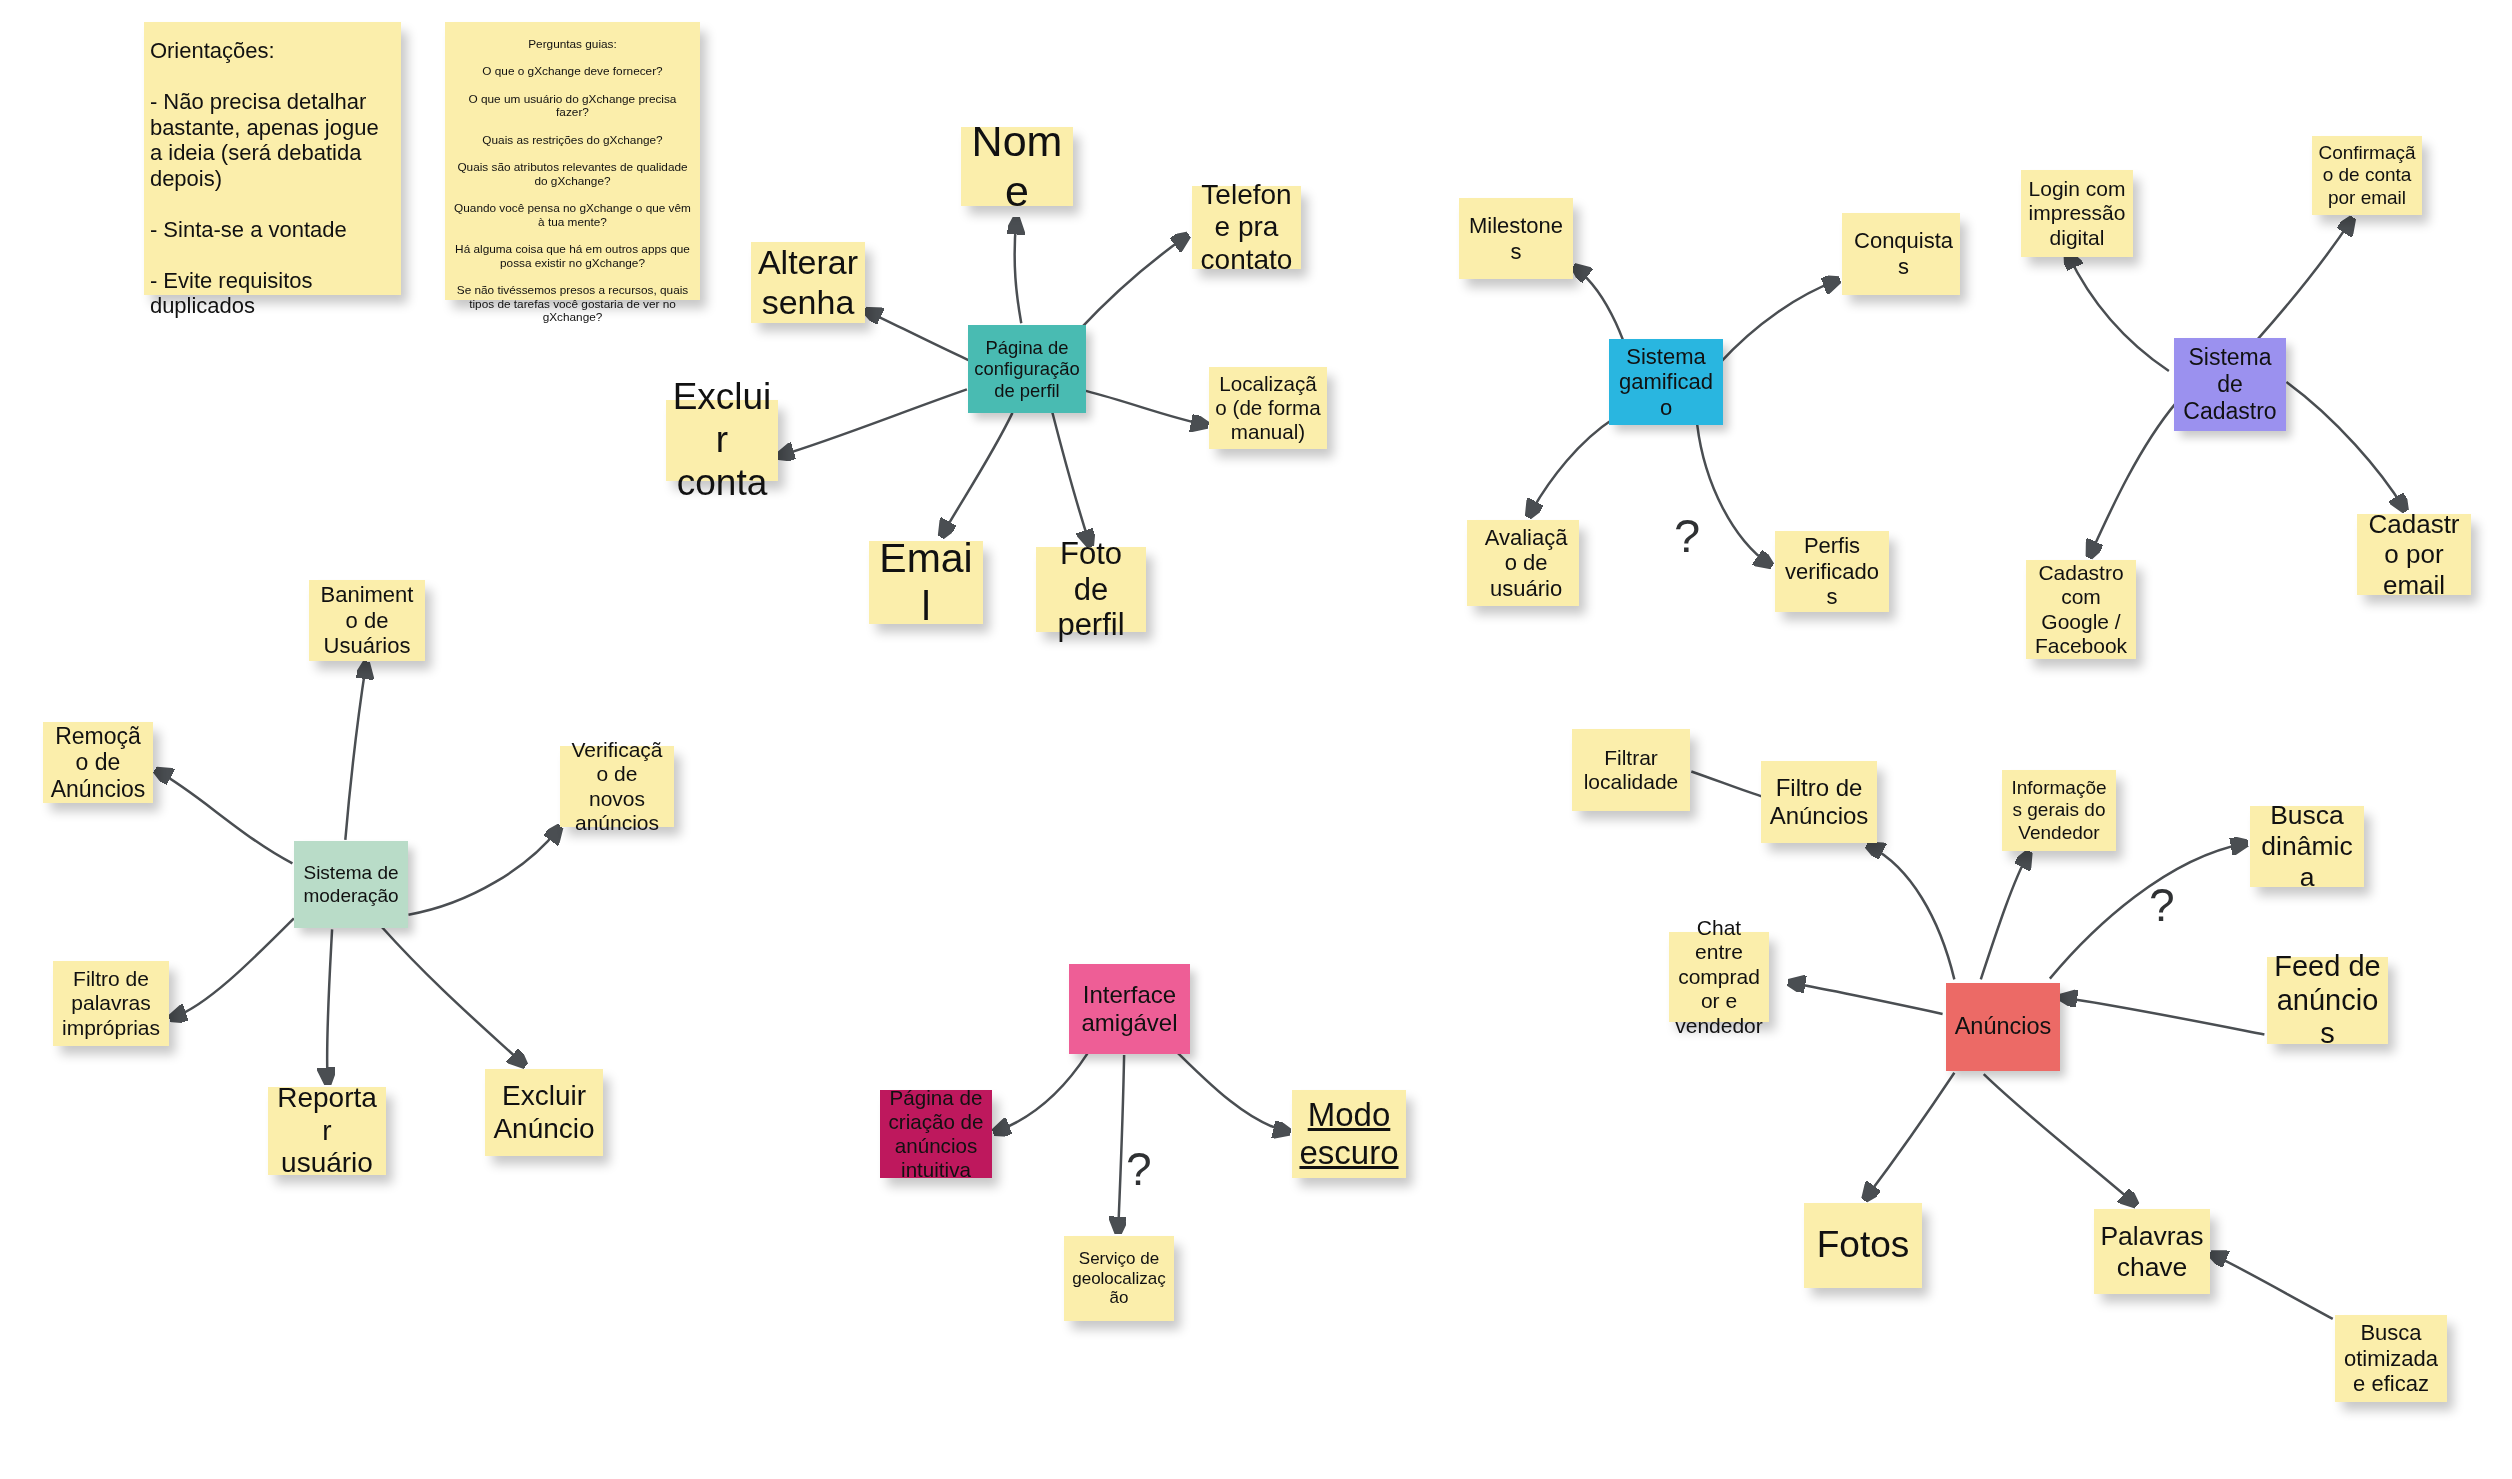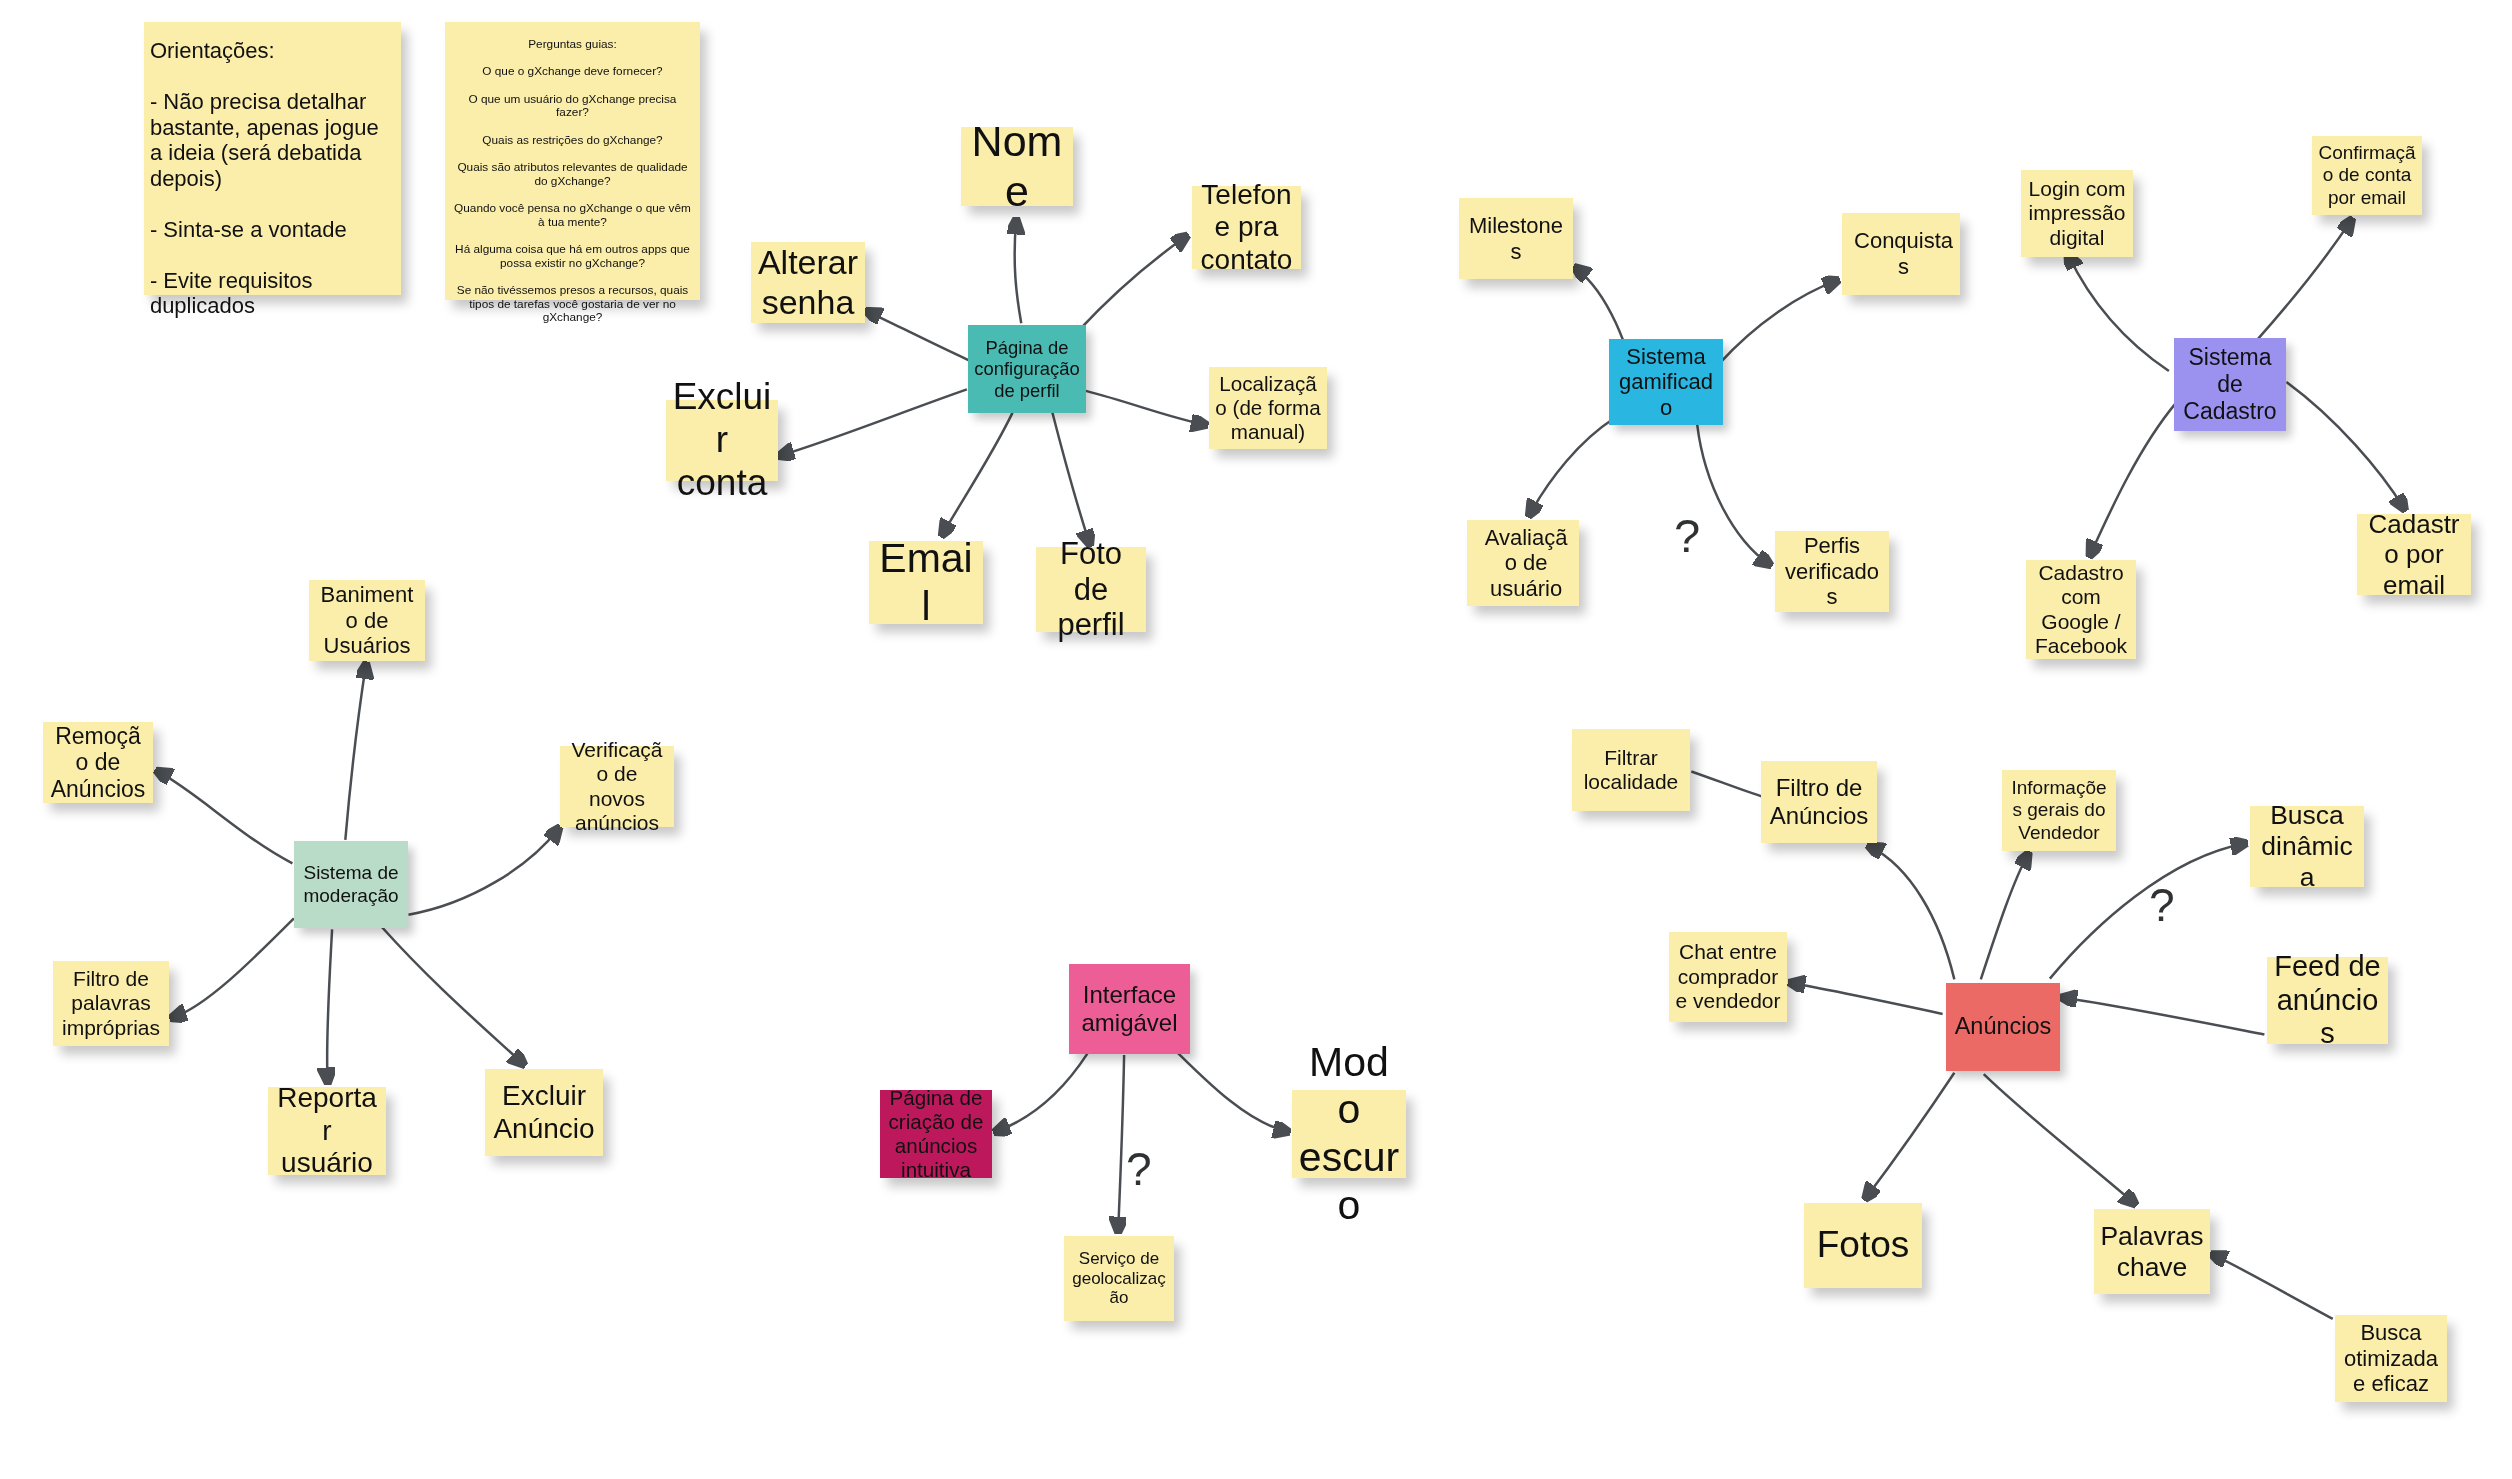--- a/index.html
+++ b/index.html
@@ -144,29 +144,29 @@
       <div class="note sticky" style="left: 2357px; top: 514px; width: 114px; height: 81px; font-size: 26px; background: rgb(251, 238, 171);">Cadastro por email</div>
       <div class="note hub" style="left: 2174px; top: 338px; width: 112px; height: 93px; font-size: 23px; background: rgb(155, 145, 239);">Sistema de Cadastro</div>
       <div class="note sticky" style="left: 309px; top: 580px; width: 116px; height: 81px; font-size: 22px; background: rgb(251, 238, 171);">Banimento de Usuários</div>
       <div class="note sticky" style="left: 43px; top: 722px; width: 110px; height: 81px; font-size: 23px; background: rgb(251, 238, 171);">Remoção de Anúncios</div>
       <div class="note sticky" style="left: 560px; top: 746px; width: 114px; height: 81px; font-size: 21px; background: rgb(251, 238, 171);">Verificação de novos anúncios</div>
       <div class="note sticky" style="left: 53px; top: 961px; width: 116px; height: 85px; font-size: 21px; background: rgb(251, 238, 171);">Filtro de palavras impróprias</div>
       <div class="note sticky" style="left: 268px; top: 1087px; width: 118px; height: 88px; font-size: 28px; background: rgb(251, 238, 171);">Reportar usuário</div>
       <div class="note sticky" style="left: 485px; top: 1069px; width: 118px; height: 87px; font-size: 28px; background: rgb(251, 238, 171);">Excluir Anúncio</div>
       <div class="note hub" style="left: 294px; top: 841px; width: 114px; height: 87px; font-size: 19px; background: rgb(185, 220, 200);">Sistema de moderação</div>
       <div class="note sticky" style="left: 880px; top: 1090px; width: 112px; height: 88px; font-size: 20.6px; background: #be185d;">Página de criação de anúncios intuitiva</div>
-      <div class="note sticky" style="left: 1292px; top: 1090px; width: 114px; height: 88px; font-size: 41px; background: rgb(251, 238, 171);">Modo escuro</div>
+      <div class="note sticky" style="left: 1292px; top: 1090px; width: 114px; height: 88px; font-size: 33px; background: rgb(251, 238, 171); text-decoration: underline;">Modo escuro</div>
       <div class="note sticky" style="left: 1064px; top: 1236px; width: 110px; height: 85px; font-size: 17px; background: rgb(251, 238, 171);">Serviço de geolocalização</div>
       <div class="note hub" style="left: 1069px; top: 964px; width: 121px; height: 90px; font-size: 24px; background: rgb(238, 94, 150);">Interface amigável</div>
       <div class="qmark" style="left: 1126px; top: 1146px; font-size: 46px;">?</div>
       <div class="note sticky" style="left: 1572px; top: 729px; width: 118px; height: 82px; font-size: 21px; background: rgb(251, 238, 171);">Filtrar localidade</div>
       <div class="note sticky" style="left: 1761px; top: 761px; width: 116px; height: 82px; font-size: 24px; background: rgb(251, 238, 171);">Filtro de Anúncios</div>
       <div class="note sticky" style="left: 2002px; top: 770px; width: 114px; height: 81px; font-size: 19px; background: rgb(251, 238, 171);">Informações gerais do Vendedor</div>
       <div class="note sticky" style="left: 2250px; top: 806px; width: 114px; height: 81px; font-size: 26.5px; background: rgb(251, 238, 171);">Busca dinâmica</div>
-      <div class="note sticky" style="left: 1669px; top: 932px; width: 118px; height: 90px; font-size: 21px; background: rgb(251, 238, 171);">Chat entre comprador e vendedor</div>
+      <div class="note sticky" style="left: 1669px; top: 932px; width: 100px; height: 90px; font-size: 21px; background: rgb(251, 238, 171);">Chat entre comprador e vendedor</div>
       <div class="note sticky" style="left: 2267px; top: 957px; width: 121px; height: 87px; font-size: 29px; background: rgb(251, 238, 171);">Feed de anúncios</div>
       <div class="note sticky" style="left: 1804px; top: 1203px; width: 118px; height: 85px; font-size: 37px; background: rgb(251, 238, 171);">Fotos</div>
       <div class="note sticky" style="left: 2094px; top: 1209px; width: 116px; height: 85px; font-size: 26.5px; background: rgb(251, 238, 171);">Palavras chave</div>
       <div class="note sticky" style="left: 2335px; top: 1315px; width: 112px; height: 87px; font-size: 22px; background: rgb(251, 238, 171);">Busca otimizada e eficaz</div>
       <div class="note hub" style="left: 1946px; top: 983px; width: 114px; height: 88px; font-size: 23.5px; background: rgb(236, 106, 102);">Anúncios</div>
       <div class="qmark" style="left: 2149px; top: 882px; font-size: 46px;">?</div>
     </div>
 
 </div>
 

